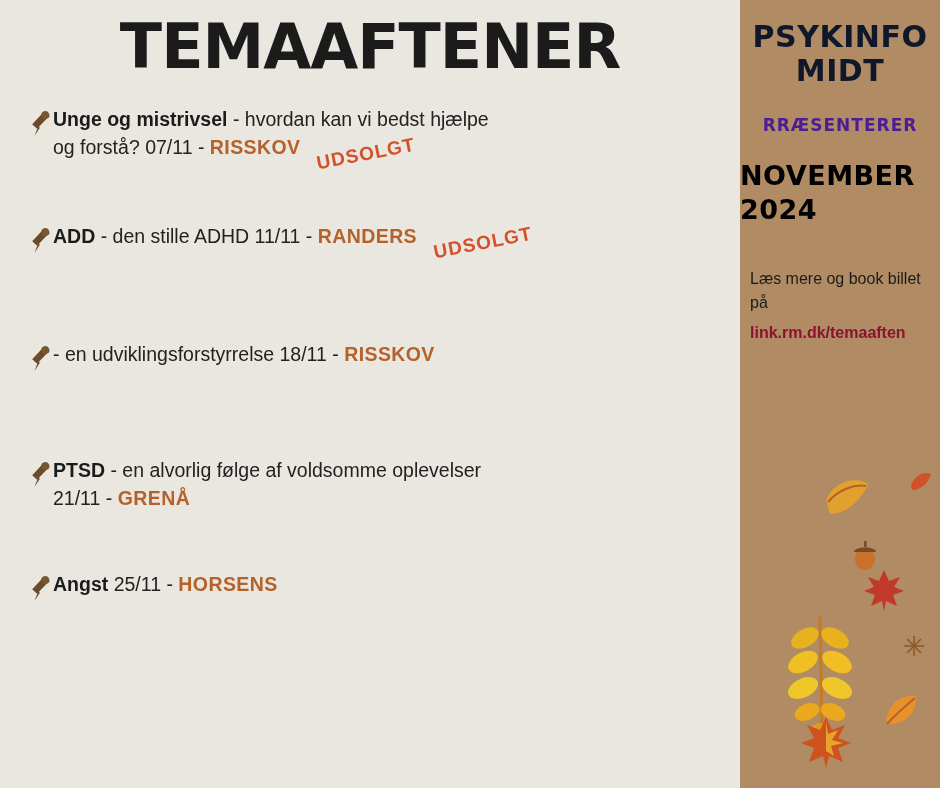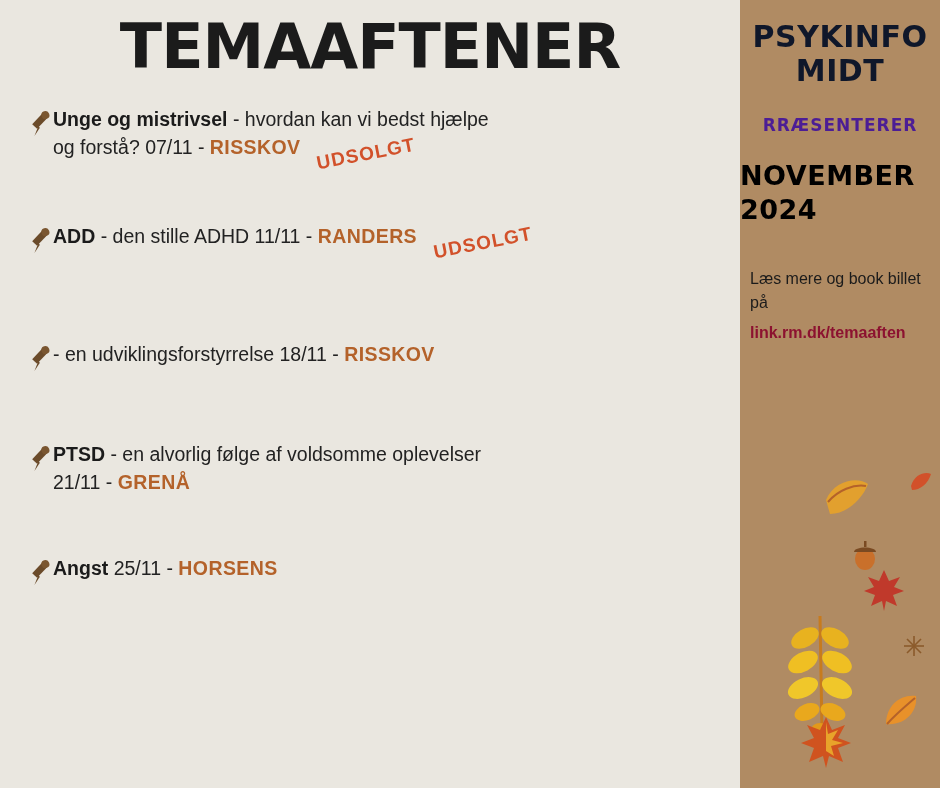--- a/index.html
+++ b/index.html
@@ -195,21 +195,21 @@
               <path d="M11 18 L4 26 L12 20 Z" fill="#6B4B2A"></path>
               <circle cx="21.5" cy="10" r="4" fill="#7A5630"></circle>
             </g>
           </svg>
         </span>
         <div class="ev-line">
           <span> - en udviklingsforstyrrelse 18/11 - </span><span class="place">RISSKOV</span>
         </div>
       </div>
 
-      <div class="event" style="margin-top:44px;">
+      <div class="event" style="margin-top:60px;">
         <span class="pin">
           <svg width="30" height="30" viewBox="0 0 30 30">
             <g transform="rotate(-20 15 15)">
               <path d="M6 14 L20 7 L23 13 L9 20 Z" fill="#6B4B2A"></path>
               <path d="M11 18 L4 26 L12 20 Z" fill="#6B4B2A"></path>
               <circle cx="21.5" cy="10" r="4" fill="#7A5630"></circle>
             </g>
           </svg>
         </span>
         <div class="ev-line">

